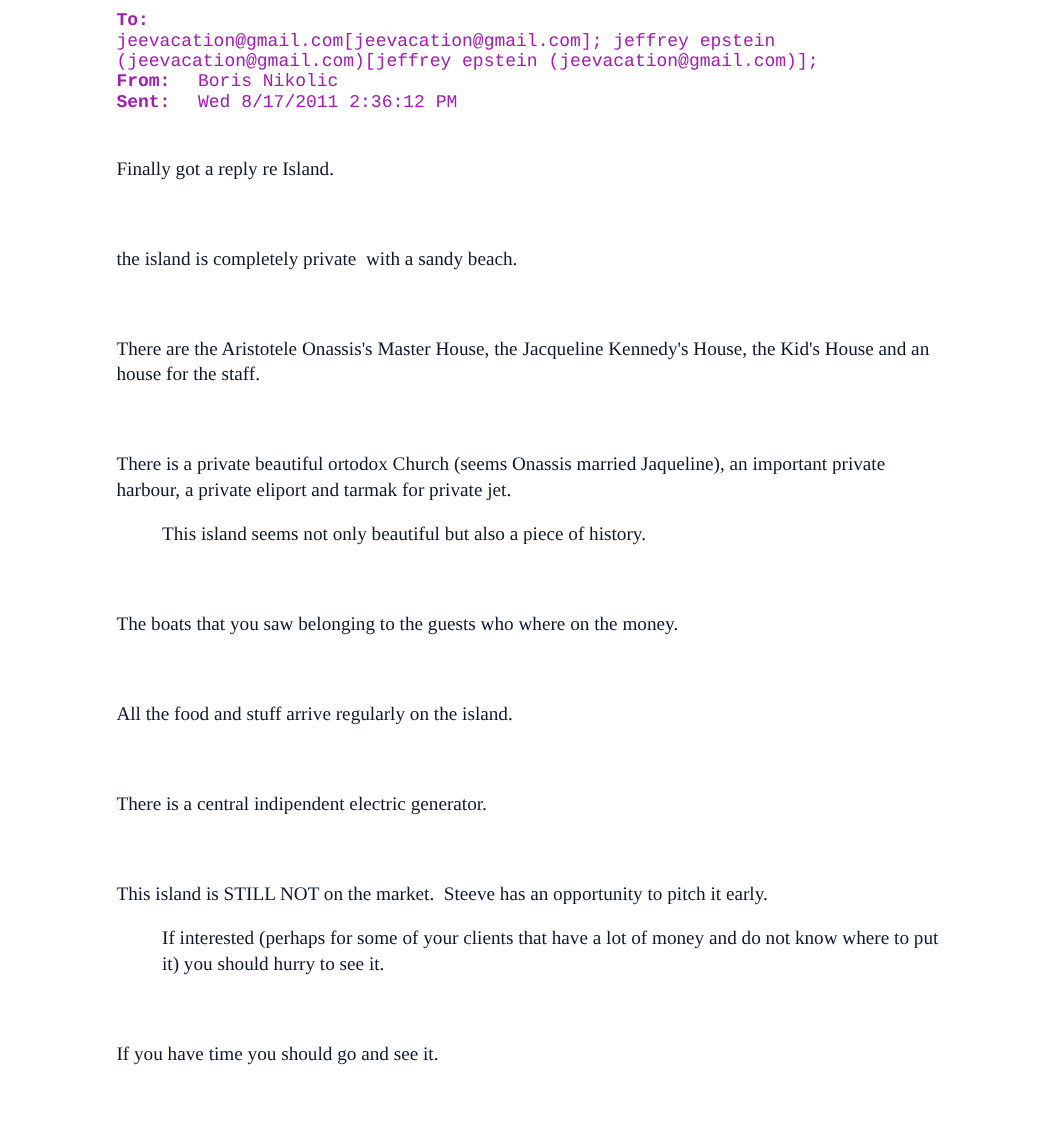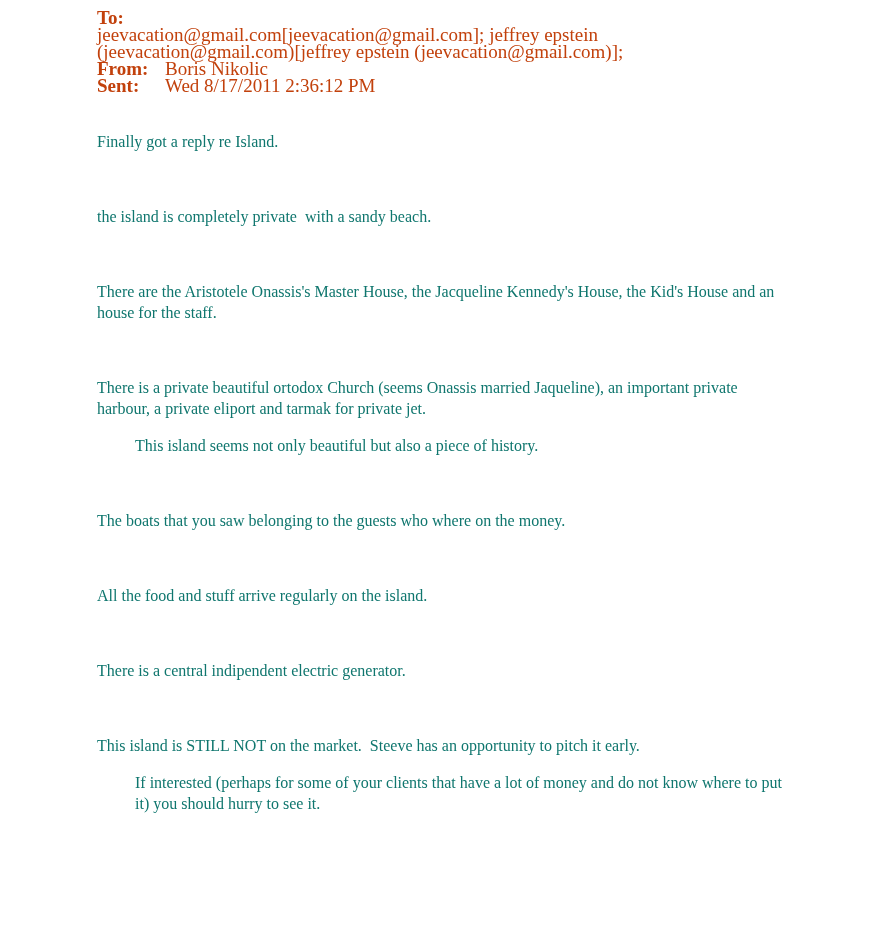--- a/index.html
+++ b/index.html
@@ -12,39 +12,39 @@
     width: 880px;
     height: 940px;
     background: #ffffff;
     overflow: hidden;
     box-sizing: border-box;
     padding: 9px 0 0 97px;
     color: #1c1c1c;
   }
   
   .email-header {
-    font-family: Liberation Serif, serif;
-    font-size: 19px;
+    font-family: Liberation Mono, monospace;
+    font-size: 15px;
     line-height: 17px;
-    color: #c2410c;
+    color: #a21caf;
     width: 540px;
   }
   .hdr-label {
     display: inline-block;
     width: 68px;
     font-weight: bold;
   }
   .hdr-value { white-space: nowrap; }
   .hdr-wrap  { white-space: nowrap; }
   
   .email-body {
     font-family: "Liberation Serif", serif;
     font-size: 16px;
     line-height: 21px;
-    color: #0f766e;
+    color: #0f172a;
     width: 688px;
   }
   .para {
     margin: 0;
     white-space: pre-wrap;
   }
   .gap-first { margin-top: 37px; }
   .gap-l     { margin-top: 54px; }
   .gap-s     { margin-top: 16px; margin-left: 38px; }
 </style>
@@ -70,15 +70,16 @@
     <div class="para gap-first">Finally got a reply re Island.</div>
     <div class="para gap-l">the island is completely private  with a sandy beach.</div>
     <div class="para gap-l">There are the Aristotele Onassis's Master House, the Jacqueline Kennedy's House, the Kid's House and an house for the staff.</div>
     <div class="para gap-l">There is a private beautiful ortodox Church (seems Onassis married Jaqueline), an important private harbour, a private eliport and tarmak for private jet.</div>
     <div class="para gap-s">This island seems not only beautiful but also a piece of history.</div>
     <div class="para gap-l">The boats that you saw belonging to the guests who where on the money.</div>
     <div class="para gap-l">All the food and stuff arrive regularly on the island.</div>
     <div class="para gap-l">There is a central indipendent electric generator.</div>
     <div class="para gap-l">This island is STILL NOT on the market.  Steeve has an opportunity to pitch it early.</div>
     <div class="para gap-s">If interested (perhaps for some of your clients that have a lot of money and do not know where to put it) you should hurry to see it.</div>
+    <div class="para gap-l">If you have time you should go and see it.</div>
   </div>
 
 </div>
 
 </body></html>

